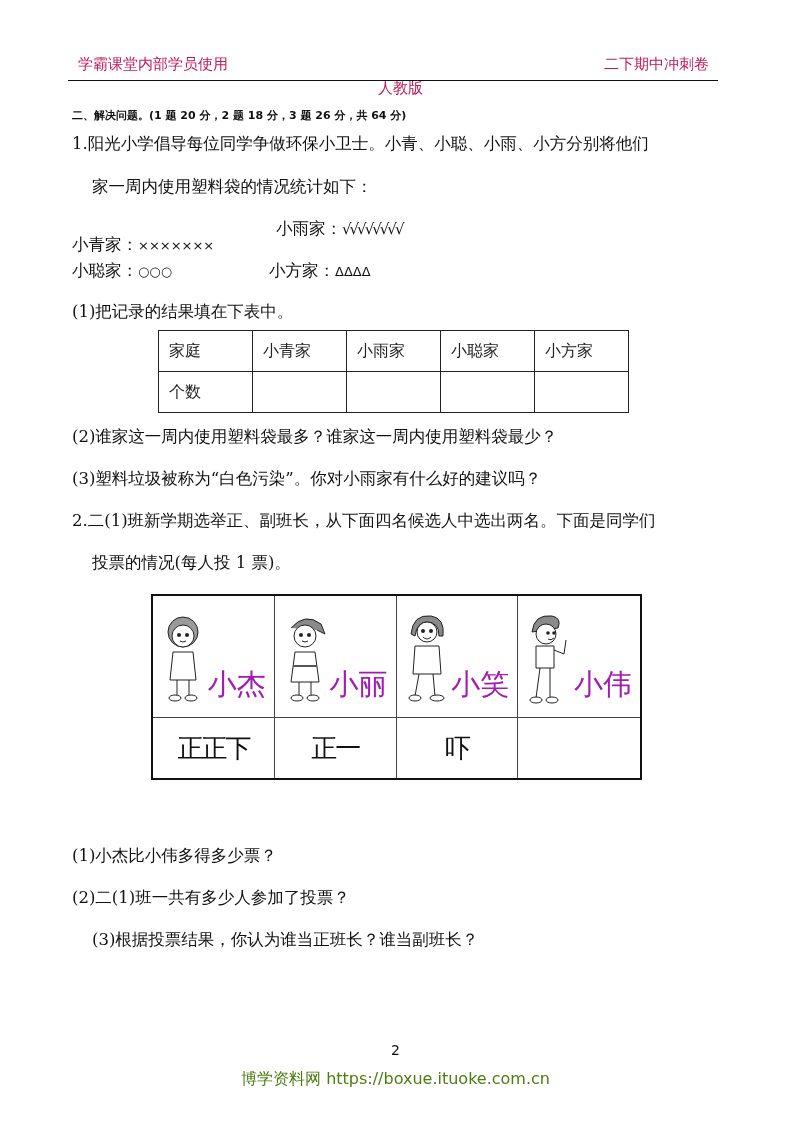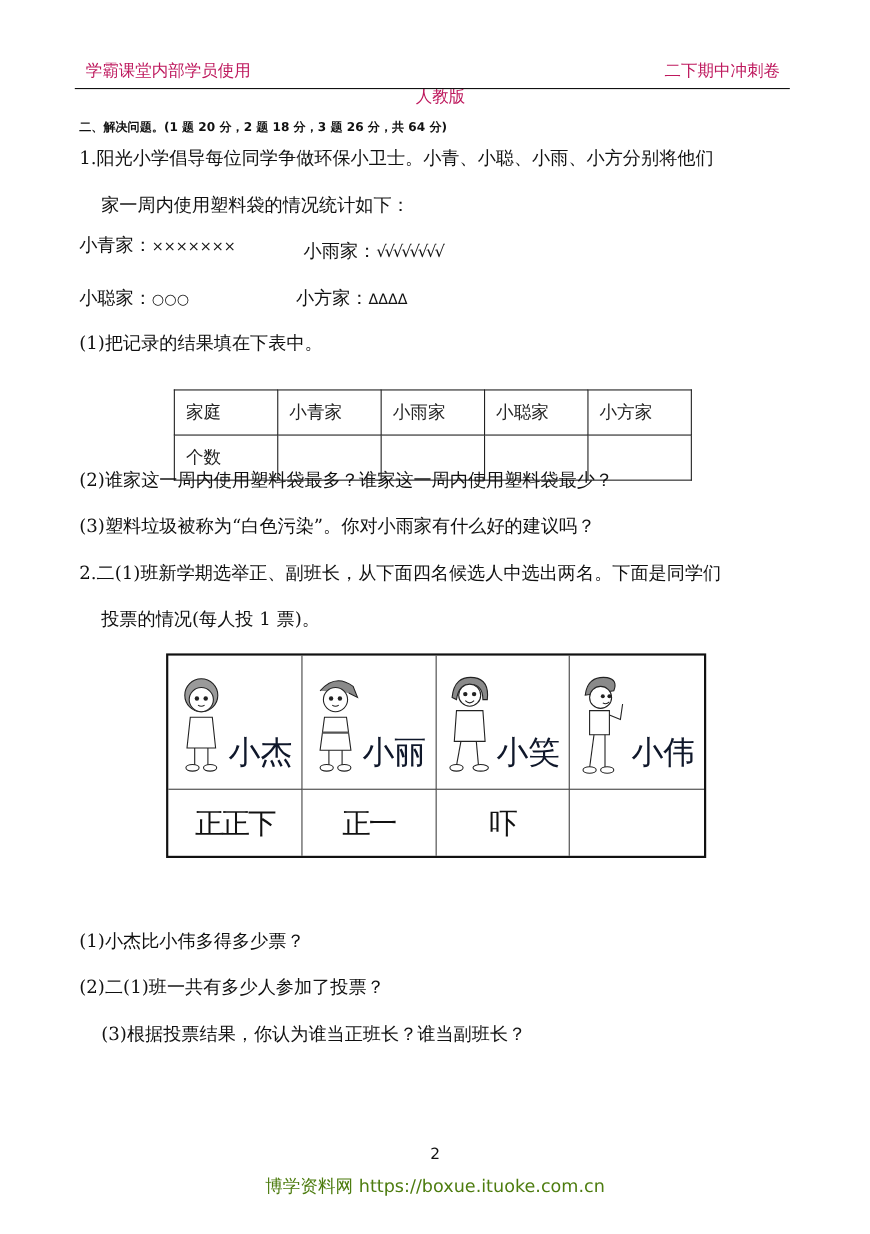--- a/index.html
+++ b/index.html
@@ -3,45 +3,45 @@
 <meta charset="utf-8">
 <style>
   html, body { margin:0; padding:0; background:#ffffff; }
   body { width:791px; height:1122px; position:relative; overflow:hidden;
          font-family:"DejaVu Serif","Liberation Serif",serif; color:#111; }
   .abs { position:absolute; }
   .hdr { top:55px; font-size:15px; color:#be185d; font-family:"DejaVu Serif",serif; }
   .hdr-rule { left:68px; top:80px; width:650px; height:0; border-top:1.5px solid #111; }
   .section-title { left:72px; top:108px; font-size:11px; font-weight:bold; font-family:"DejaVu Sans",sans-serif; letter-spacing:0px; }
   .para { font-size:16.5px; line-height:22px; white-space:nowrap; }
-  table.rec { border-collapse:collapse; position:absolute; left:158px; top:330px;margin-top:24px; }
+  table.rec { border-collapse:collapse; position:absolute; left:158px; top:330px; }
   table.rec td { border:1px solid #222; width:94px; height:41px; padding:0 0 0 10px; font-size:16px; box-sizing:border-box; vertical-align:middle; color:#222; }
   .vote { position:absolute; left:151px; top:594px; width:491px; height:186px; border:2.5px solid #111; box-sizing:border-box; display:grid; grid-template-columns:repeat(4,1fr); grid-template-rows:122px 1fr; }
   .vote > div { border-right:1px solid #444; border-bottom:1px solid #444; position:relative; }
   .vote > div:nth-child(4n) { border-right:none; }
   .vote > div.bottom { border-bottom:none; display:flex; align-items:center; justify-content:center; font-size:26px; letter-spacing:-2px; }
-  .cname { position:absolute; right:8px; bottom:12px; font-size:29px; font-family:"DejaVu Sans",sans-serif; font-weight:300; color:#0f172a; }
+  .cname { position:absolute; right:8px; bottom:12px; font-size:29px; font-family:"DejaVu Sans",sans-serif; font-weight:300; color:#a21caf; }
   .fig { position:absolute; left:6px; top:14px; width:50px; height:96px; }
   .footer-num { left:0; width:791px; top:1042px; text-align:center; font-size:14px; font-family:"DejaVu Sans",sans-serif; }
   .footer-site { left:0; width:791px; top:1069px; text-align:center; font-size:16px; color:#4d7c0f; font-family:"DejaVu Sans",sans-serif; }
 </style>
 </head>
 <body>
 
 <div class="abs hdr" style="left:78px;">学霸课堂内部学员使用</div>
 <div class="abs hdr" style="left:378px;margin-top:24px;">人教版</div>
 <div class="abs hdr" style="left:604px;">二下期中冲刺卷</div>
 <div class="abs hdr-rule"></div>
 
 <div class="abs section-title">二、解决问题。(1 题 20 分，2 题 18 分，3 题 26 分，共 64 分)</div>
 
 <div class="abs para" style="left:72px; top:133px;">1.阳光小学倡导每位同学争做环保小卫士。小青、小聪、小雨、小方分别将他们</div>
 <div class="abs para" style="left:92px; top:176px;">家一周内使用塑料袋的情况统计如下：</div>
 
-<div class="abs para" style="left:72px; top:212px;">
+<div class="abs para" style="left:72px; top:234px;">
   <span>小青家：</span><span style="font-family:'DejaVu Sans',sans-serif;font-size:13px;">×××××××</span>
 </div>
 <div class="abs para" style="left:276px; top:218px;">
   <span>小雨家：</span><span style="font-family:'DejaVu Sans',sans-serif;font-size:15px;letter-spacing:-2px;">√√√√√√√√</span>
 </div>
 <div class="abs para" style="left:72px; top:260px;">
   <span>小聪家：</span><span style="font-family:'DejaVu Sans',sans-serif;font-size:13px;">○○○</span>
 </div>
 <div class="abs para" style="left:269px; top:260px;">
   <span>小方家：</span><span style="font-family:'DejaVu Sans',sans-serif;font-size:13px;">ΔΔΔΔ</span>

